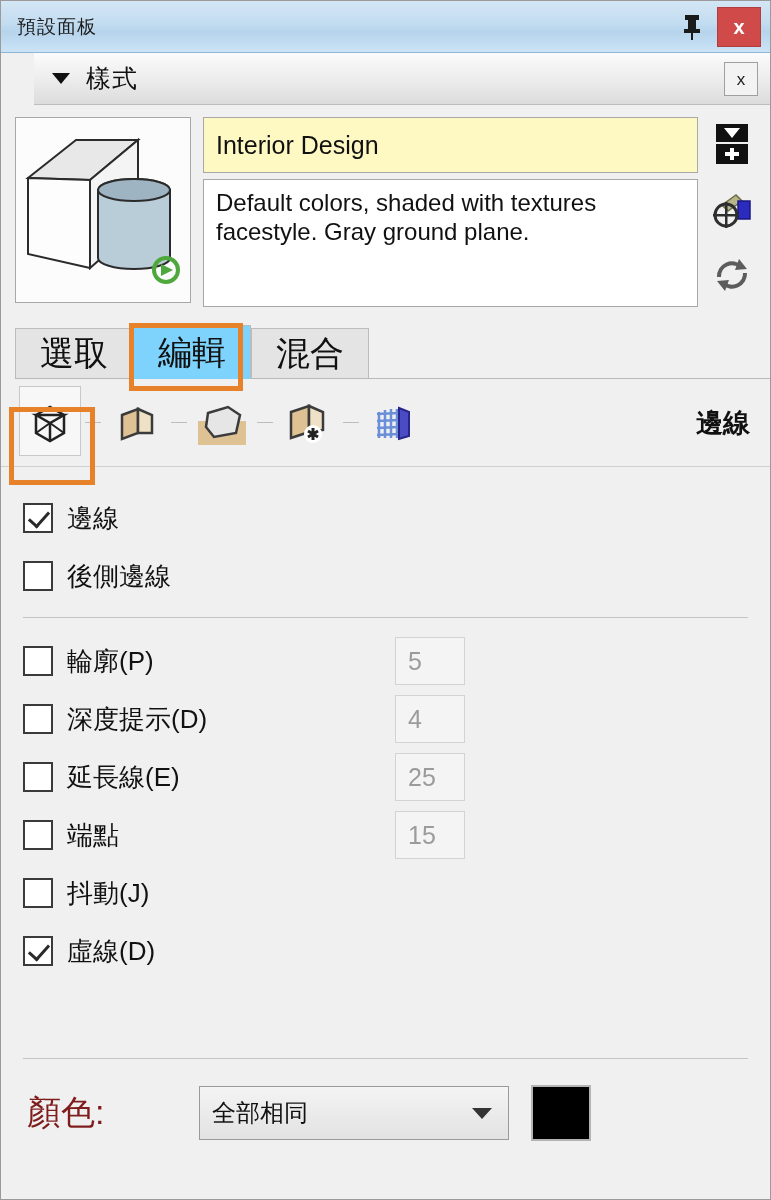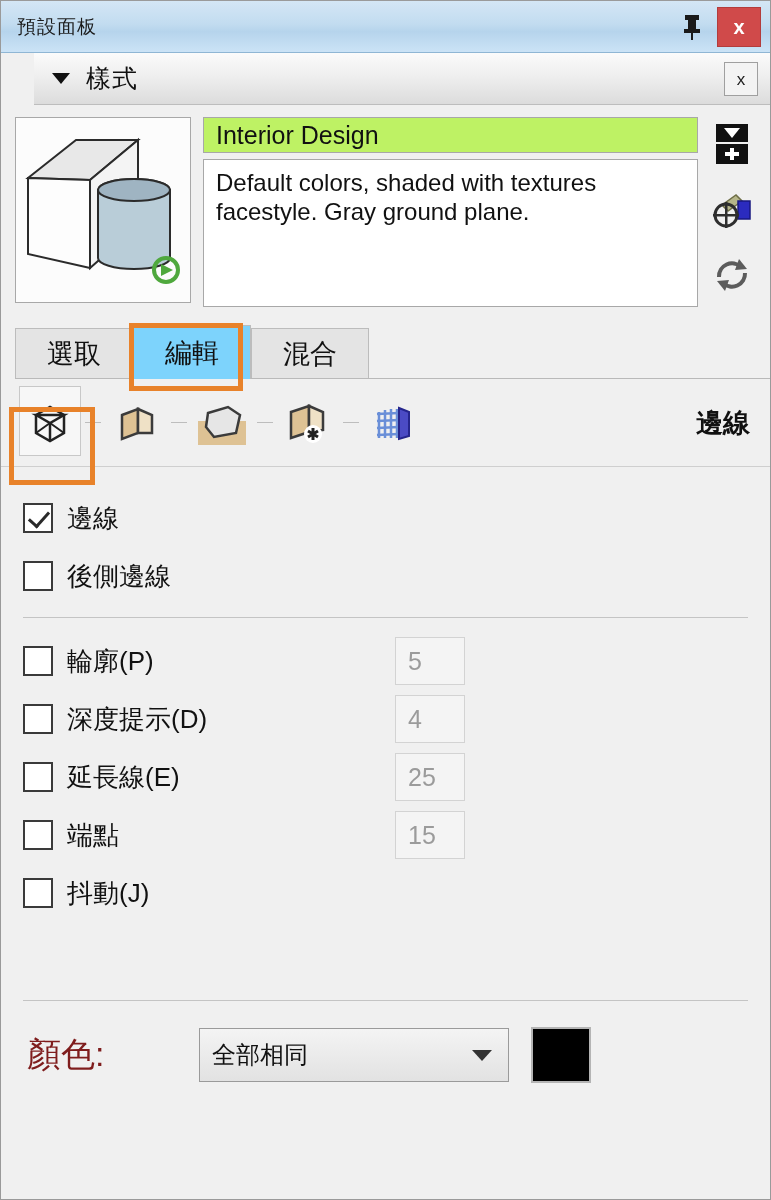--- a/index.html
+++ b/index.html
@@ -126,22 +126,22 @@
     flex: 0 0 auto;
   }
   .fields {
     flex: 1 1 auto;
     display: flex;
     flex-direction: column;
     margin-left: 12px;
     margin-right: 6px;
   }
   .name-field {
-    height: 36px;
-    background: #bef264;
+    height: 56px;
+    background: #fef9c3;
     border: 1px solid #a8a8a8;
     box-sizing: border-box;
     display: flex;
     align-items: center;
     padding-left: 12px;
     font-size: 25px;
     color: #111;
   }
   .desc-field {
     margin-top: 6px;
@@ -188,21 +188,21 @@
     border-bottom: 1px solid #b9b9b9;
     padding-right: 14px;
     box-sizing: border-box;
   }
   .tab {
     height: 50px;
     min-width: 118px;
     display: flex;
     align-items: center;
     justify-content: center;
-    font-size: 27px;
+    font-size: 34px;
     color: #111;
     background: #e4e4e4;
     border: 1px solid #bcbcbc;
     border-bottom: none;
     box-sizing: border-box;
     padding: 0 14px;
   }
   .tab.active {
     background: #7dd3fc;
     height: 54px;
@@ -539,20 +539,24 @@
     </div>
     <div class="opt-row">
       <div class="cb"></div>
       <div class="opt-label">端點</div>
       <div class="num-field">15</div>
     </div>
     <div class="opt-row">
       <div class="cb"></div>
       <div class="opt-label">抖動(J)</div>
     </div>
+    <div class="opt-row">
+      <div class="cb checked"></div>
+      <div class="opt-label">虛線(D)</div>
+    </div>
   </div>
 
   <div style="height:78px"></div>
   <div class="color-sep"></div>
   <div class="color-row">
     <div class="color-label">顏色:</div>
     <div class="select">
       <div class="select-text">全部相同</div>
       <div class="chev"></div>
     </div>

